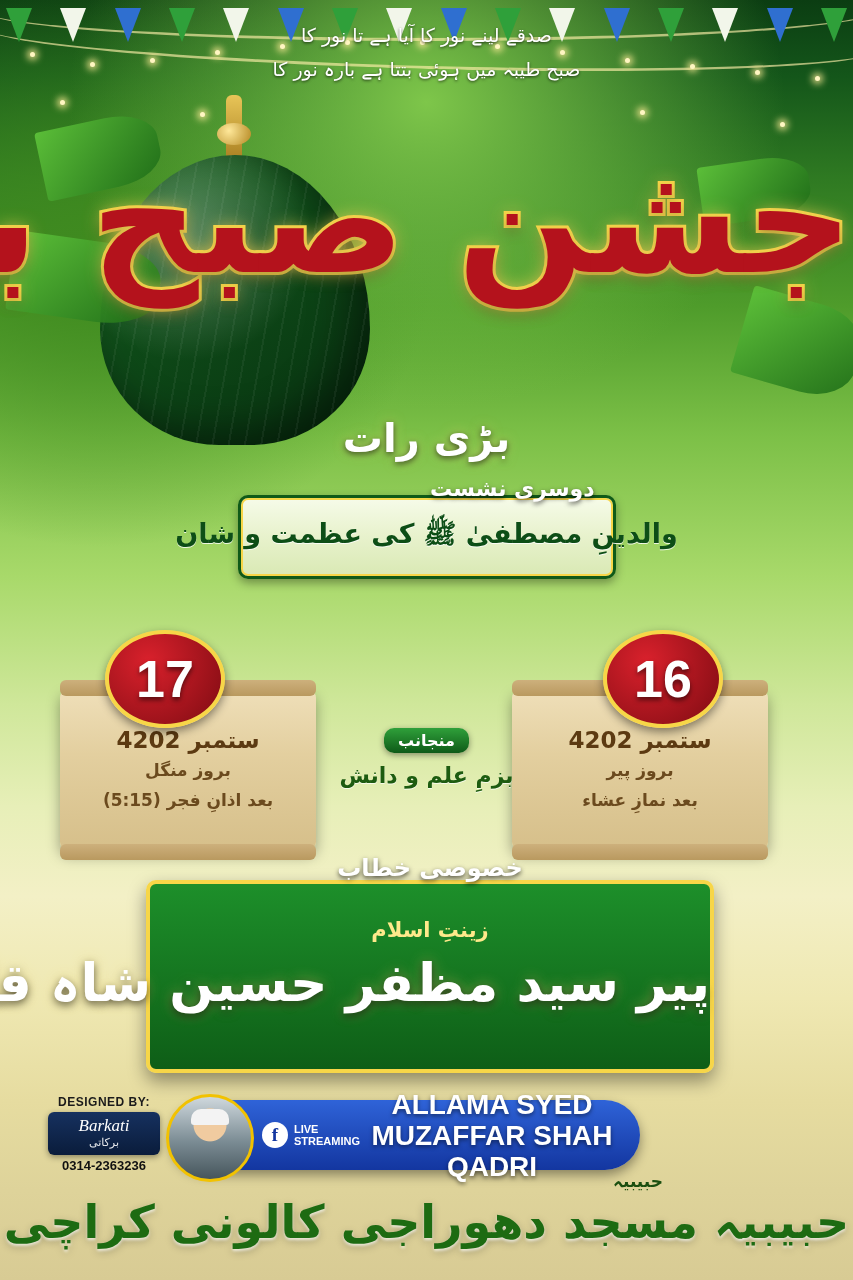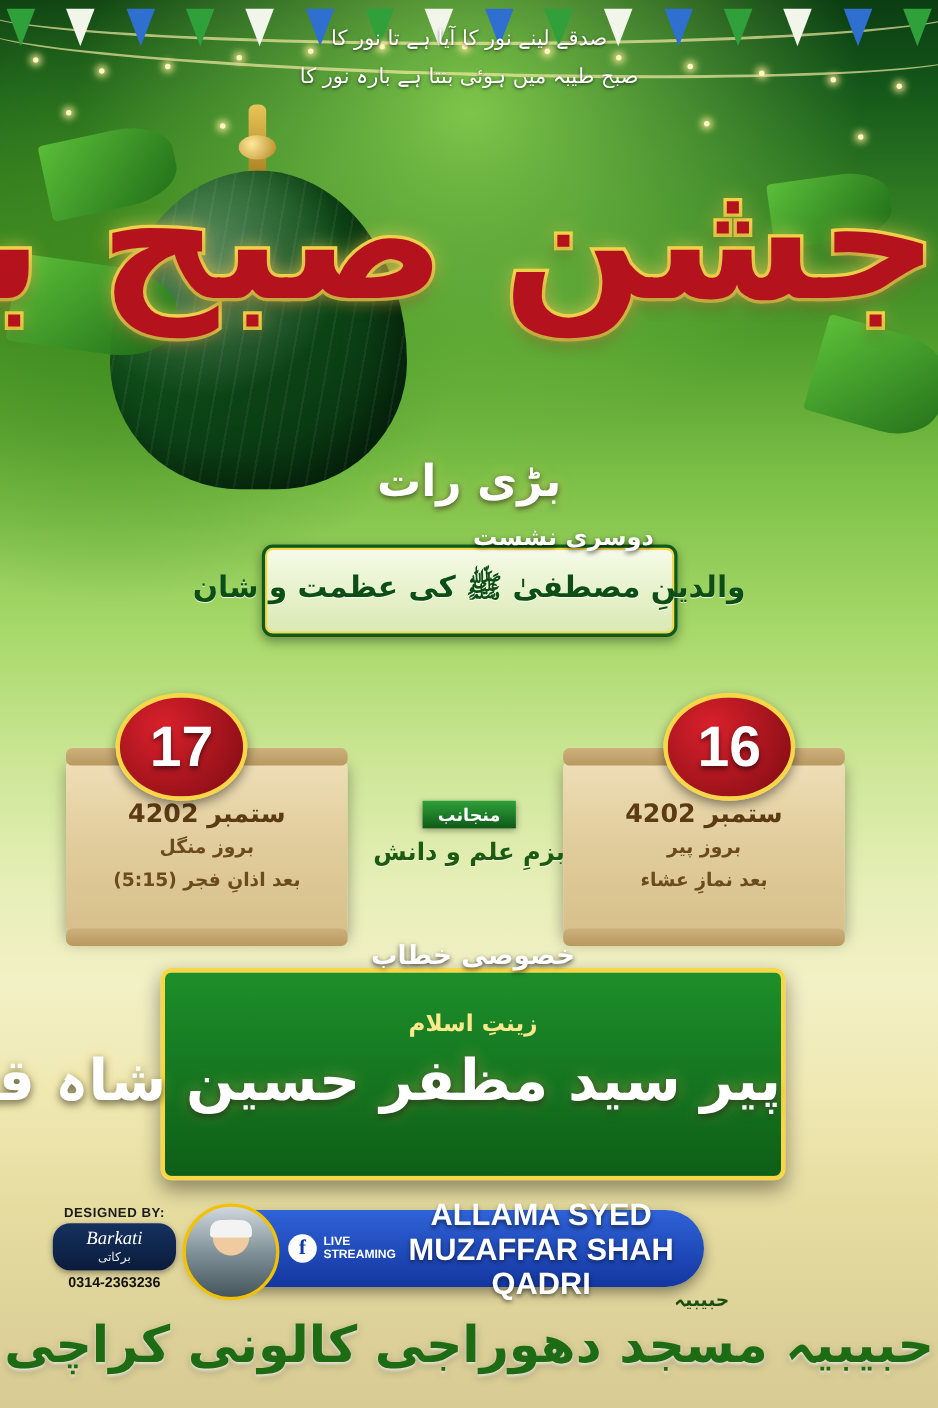--- a/index.html
+++ b/index.html
@@ -331,21 +331,21 @@
   }
   .mid-ribbon .tag {
     display: inline-block;
     background: linear-gradient(180deg, #2fa03a, #0e5a18);
     color: #fff;
     font-family: "DejaVu Sans", sans-serif;
     direction: rtl;
     font-size: 16px;
     font-weight: bold;
     padding: 3px 14px;
-    border-radius: 0;
+    border-radius: 10px;
     box-shadow: 0 2px 6px rgba(0,0,0,0.4);
   }
   .mid-ribbon .mtext {
     margin-top: 8px;
     font-family: "DejaVu Sans", sans-serif;
     direction: rtl;
     font-size: 22px;
     font-weight: bold;
     color: #1d5c10;
     line-height: 30px;
@@ -406,21 +406,21 @@
   .designer .dtitle {
     font-size: 12px;
     font-weight: bold;
     color: #1b1b1b;
     letter-spacing: .5px;
   }
   .designer .dbox {
     margin-top: 3px;
     background: linear-gradient(180deg, #16315f, #0a1c3b);
     color: #fff;
-    border-radius: 16px;
+    border-radius: 6px;
     padding: 4px 0 6px;
     font-family: "Liberation Serif", serif;
     font-style: italic;
     font-size: 17px;
     box-shadow: 0 2px 6px rgba(0,0,0,0.4);
   }
   .designer .dbox .ar {
     display: block;
     font-style: normal;
     font-family: Liberation Serif, serif;

